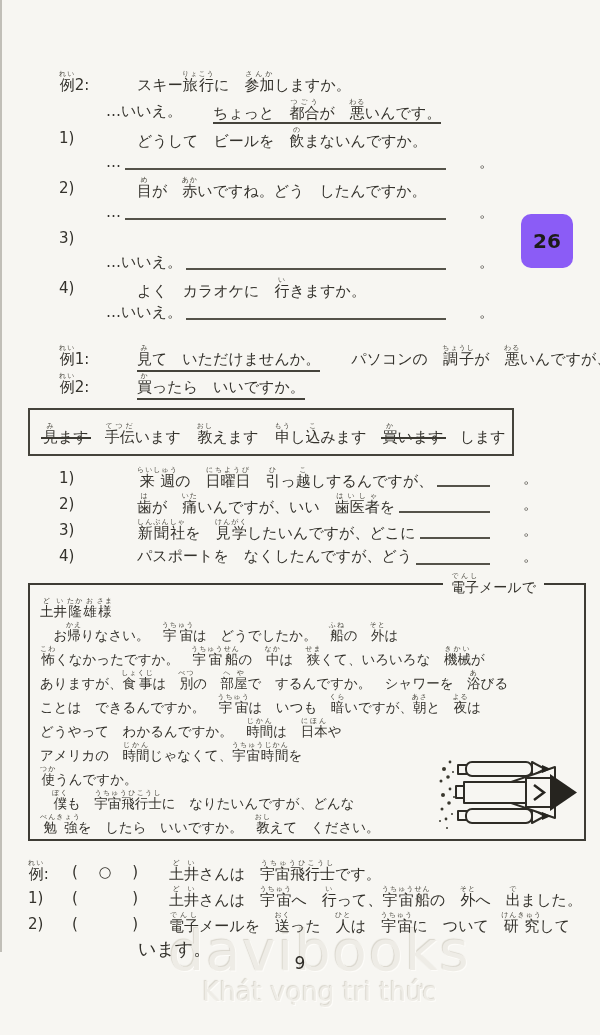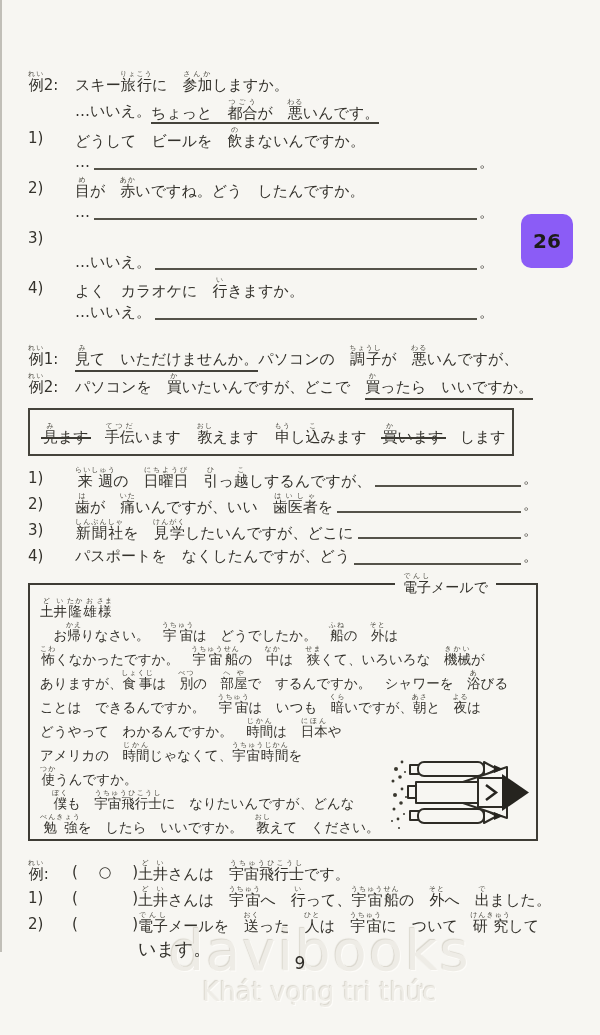--- a/index.html
+++ b/index.html
@@ -13,41 +13,41 @@
     overflow: hidden;
   }
   .scan-edge { position:absolute; left:0; top:0; width:2px; height:952px; background:#c1bfb8; }
   .lesson-tab {
     position:absolute; left:521px; top:214px; width:52px; height:54px;
     background:#8b5cf6; border-radius:10px;
     display:flex; align-items:center; justify-content:center;
     font-size:20px; font-weight:bold; color:#1d1c19; z-index:2;
   }
   .content { position:absolute; left:28px; top:70px; width:548px; z-index:1; }
-  .jt, .num, .prefix, .period { white-space:pre; }
+  .jt, .num, .prefix, .period { white-space:pre;margin-left:31px; }
   ruby rt { font-size:7px; color:#4a483f; letter-spacing:1px; font-weight:normal; }
   .line { font-size:15px; white-space:nowrap; }
   .exq { height:28px; line-height:28px; display:flex; }
   .exa { height:26px; line-height:26px; display:flex; padding-left:47px; }
   .qrow { height:25px; line-height:25px; display:flex; margin-top:2px; }
   .arow { height:23px; line-height:23px; display:flex; padding-left:47px; width:466px; margin-bottom:2px; }
   .num { width:47px; flex:0 0 47px; }
   .ul { border-bottom:2px solid #45433b; }
   .blank { flex:1; border-bottom:2px solid #55534a; margin:0 2px 4px 4px; }
   .gap18 { height:18px; }
   .wordbank {
     border:2px solid #45433b; width:486px; height:48px;
     margin:8px 0 10px 0; padding:0 13px 7px 13px;
     display:flex; align-items:flex-end; gap:16px;
   }
   .wb-word { position:relative; font-size:15px; white-space:nowrap; }
   .struck::after { content:""; position:absolute; left:-2px; right:-2px; bottom:8px; height:2px; background:#3c3a33; }
   .qrow2 { height:25px; line-height:25px; display:flex; width:510px; margin-top:1px; }
   .email-box {
-    position:relative; margin-top:14px; width:510px; height:258px;
+    position:relative; margin-top:14px; width:558px; height:258px;
     border:2px solid #3e3c35; padding:12px 8px 0 10px;
   }
   .email-label {
     position:absolute; top:-13px; right:40px; background:#f7f6f2;
     padding:0 8px; font-size:14px; height:26px; line-height:26px; white-space:nowrap;
   }
   .eline { font-size:13.5px; height:24px; line-height:24px; white-space:nowrap; }
   .shuttle { position:absolute; right:6px; top:168px; z-index:1; }
   .check { margin-top:18px; }
   .check-row { display:flex; height:26px; line-height:26px; font-size:15px; }
@@ -133,21 +133,20 @@
   <div class="gap18"></div>
 
   <div>
     <div class="line exq">
       <span class="num"><ruby>例<rt>れい</rt></ruby>1:</span>
       <span class="jt ul"><ruby>見<rt>み</rt></ruby>て　いただけませんか。</span>
       <span class="jt">パソコンの　<ruby>調子<rt>ちょうし</rt></ruby>が　<ruby>悪<rt>わる</rt></ruby>いんですが、</span>
     </div>
     <div class="line exq">
       <span class="num"><ruby>例<rt>れい</rt></ruby>2:</span>
-      <span class="jt">パソコンを　<ruby>買<rt>か</rt></ruby>いたいんですが、どこで　</span>
       <span class="jt ul"><ruby>買<rt>か</rt></ruby>ったら　いいですか。</span>
     </div>
 
     <div class="wordbank">
       <span class="wb-word struck"><ruby>見<rt>み</rt></ruby>ます</span>
       <span class="wb-word"><ruby>手伝<rt>てつだ</rt></ruby>います</span>
       <span class="wb-word"><ruby>教<rt>おし</rt></ruby>えます</span>
       <span class="wb-word"><ruby>申<rt>もう</rt></ruby>し<ruby>込<rt>こ</rt></ruby>みます</span>
       <span class="wb-word struck"><ruby>買<rt>か</rt></ruby>います</span>
       <span class="wb-word">します</span>

